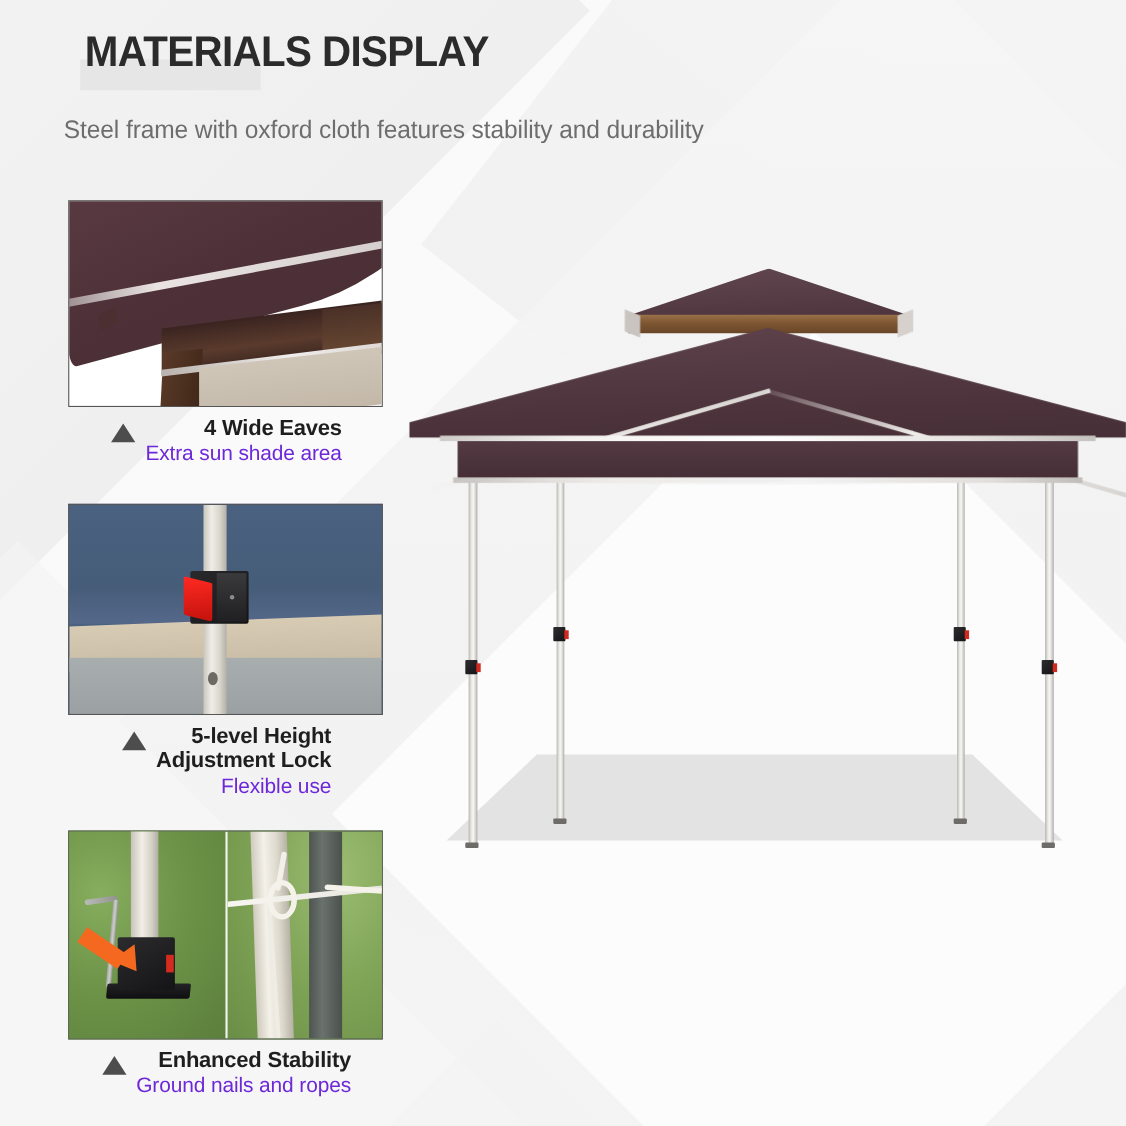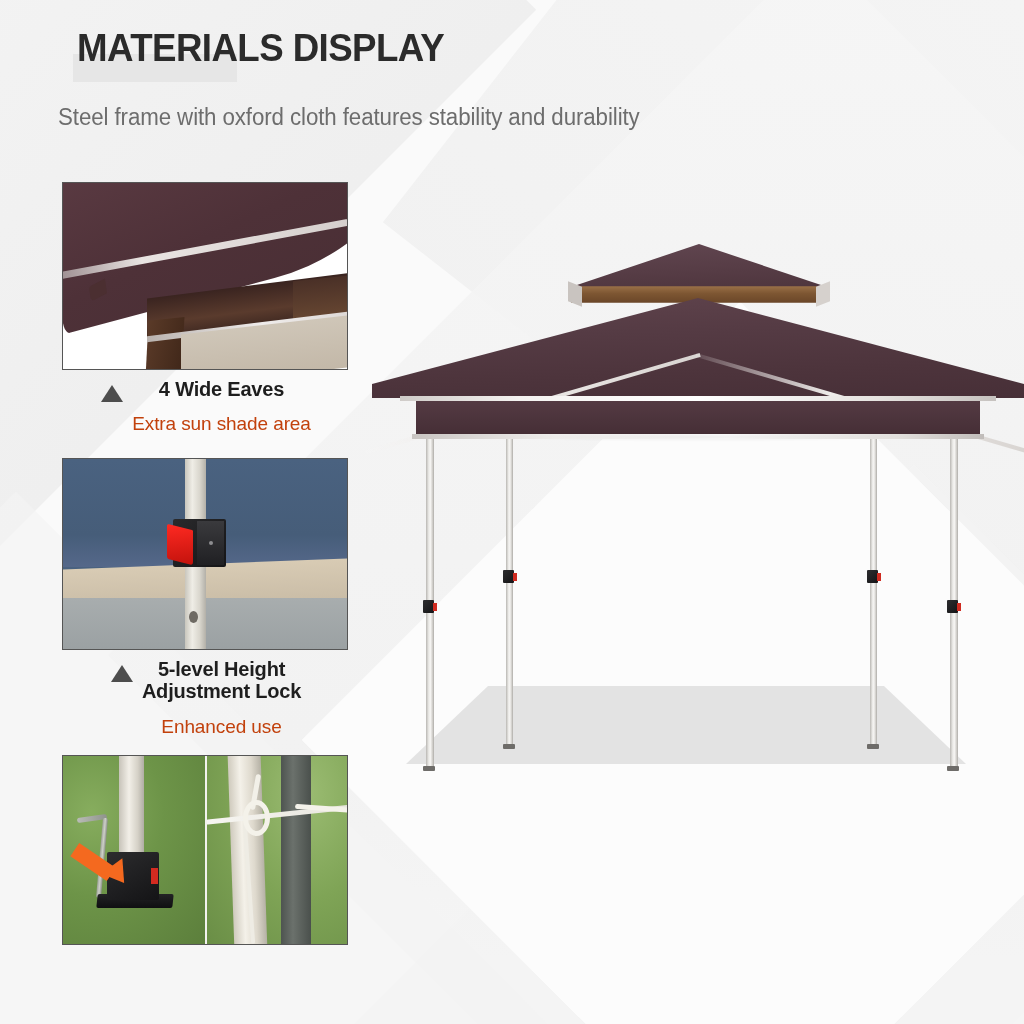--- a/index.html
+++ b/index.html
@@ -141,35 +141,35 @@
     gap: 9px;
   }
   .tri-marker {
     width: 0; height: 0;
     border-left: 11px solid transparent;
     border-right: 11px solid transparent;
     border-bottom: 17px solid #4d4d4d;
     flex: none;
     margin-top: 7px;
   }
-  .cap-text { text-align: center; }
+  .cap-text { text-align: right; }
   .cap-title {
     font-size: 20px;
     font-weight: bold;
     color: #1e1e1e;
     line-height: 1.12;
     letter-spacing: -0.2px;
     white-space: pre-line;
   }
   .cap-sub {
     font-size: 19px;
     font-weight: 300;
-    color: #c2410c;
+    color: #6d28d9;
     line-height: 1.22;
-    margin-top: 12px;
+    margin-top: 1px;
     letter-spacing: -0.1px;
   }
 
   
   #card-eaves { top: 0; }
   #img-eaves { height: 188px; background: #ffffff; }
   .eave-canopy {
     position: absolute;
     left: -36px; top: 6px;
     width: 400px; height: 150px;
@@ -610,21 +610,21 @@
       <div class="lock-box-face"></div>
       <div class="lock-lever"></div>
       <div class="lock-pin"></div>
       <div class="lock-hole"></div>
     </div>
     <div class="caption">
       <div class="tri-marker"></div>
       <div class="cap-text">
         <div class="cap-title">5-level Height
 Adjustment Lock</div>
-        <div class="cap-sub">Enhanced use</div>
+        <div class="cap-sub">Flexible use</div>
       </div>
     </div>
   </div>
 
   <div class="feature-card" id="card-stability">
     <div class="card-frame" id="img-stability">
       <div class="stab-half stab-left">
         <div class="grass-l"></div>
         <div class="stab-stake"></div>
         <div class="stab-stake-shaft"></div>
@@ -639,20 +639,27 @@
         <div class="grass-r"></div>
         <div class="stab-pole-r2"></div>
         <div class="stab-pole-r1"></div>
         <div class="stab-rope-down"></div>
         <div class="stab-rope-h"></div>
         <div class="stab-rope-tail"></div>
         <div class="stab-rope-up"></div>
         <div class="stab-rope-knot"></div>
       </div>
     </div>
+    <div class="caption">
+      <div class="tri-marker"></div>
+      <div class="cap-text">
+        <div class="cap-title">Enhanced Stability</div>
+        <div class="cap-sub">Ground nails and ropes</div>
+      </div>
+    </div>
   </div>
 
 </div>
 
 <div id="gazebo">
 
   <div class="gz" id="gz-ground"></div>
 
   <div class="leg" style="left:134px; top:196px; width:7px; height:314px;"></div>
   <div class="leg" style="left:498px; top:196px; width:7px; height:314px;"></div>

